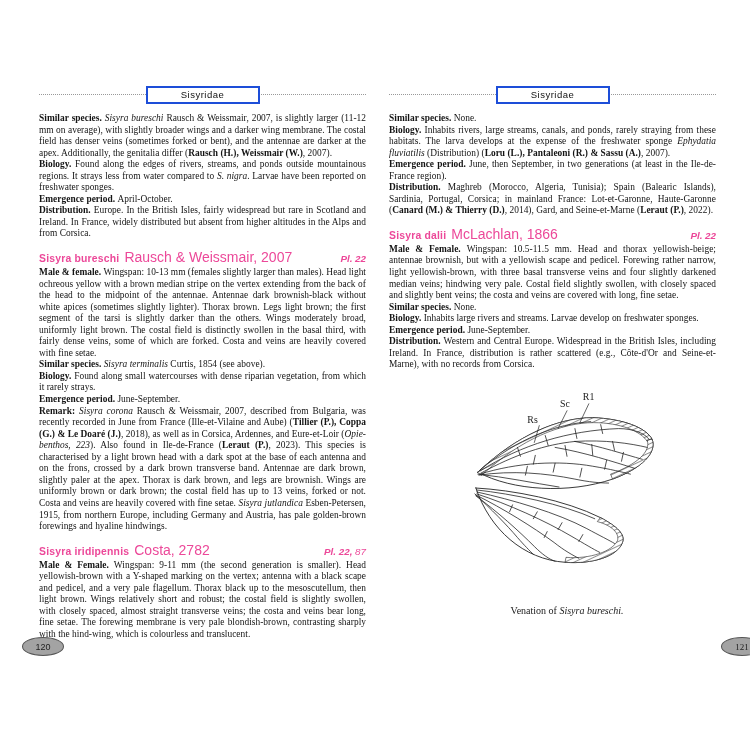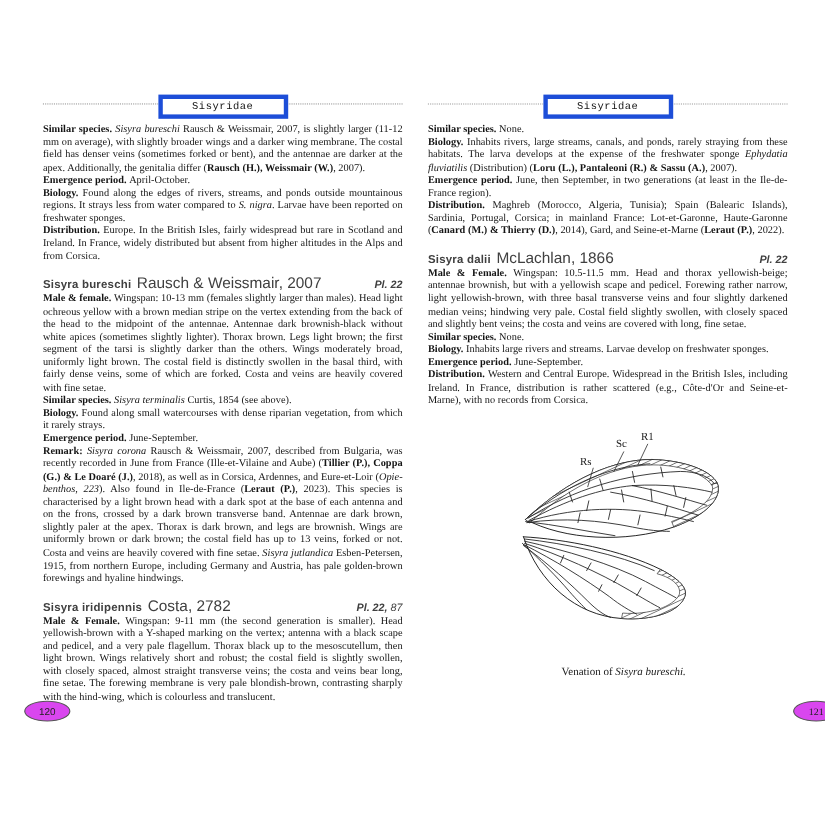--- a/index.html
+++ b/index.html
@@ -8,63 +8,63 @@
     font-family:"Liberation Serif",serif;color:#141414;
   }
   .page{position:absolute;top:86px;width:327px;}
   .page.left{left:39px;}
   .page.right{left:389px;}
 
   .running-head{position:relative;height:16px;margin-bottom:11px;}
   .rh-line{position:absolute;left:0;right:0;top:8px;border-top:1px dotted #999;}
   .rh-box{
     position:relative;margin:0 auto;width:110px;height:14px;line-height:14px;
-    background:#fff;border:4px solid #1d4ed8;text-align:center;
-    font-family:Liberation Mono, monospace;font-size:9.5px;letter-spacing:.5px;color:#111;
+    background:#fff;border:2px solid #1d4ed8;text-align:center;
+    font-family:Liberation Sans, sans-serif;font-size:9.5px;letter-spacing:.5px;color:#111;
   }
 
   .para{margin:0;text-align:justify;font-size:9.4px;line-height:11.55px;letter-spacing:.03px;}
   .b{font-weight:bold;}
   .i{font-style:italic;}
 
   .species-row{
     display:flex;align-items:baseline;margin:9px 0 2px;
-    font-family:"Liberation Sans",sans-serif;color:#404040;
+    font-family:"Liberation Sans",sans-serif;color:#ec4899;
   }
   .sp-name{font-weight:700;font-size:10.4px;letter-spacing:.2px;}
   .sp-author{font-size:14px;margin-left:5px;}
   .sp-plate{margin-left:auto;font-size:9.8px;font-style:italic;}
 
   .figure{margin-top:14px;margin-left:28px;width:300px;text-align:center;}
   .fig-caption{margin:8px 0 0;font-size:10px;text-align:center;color:#1a1a1a;}
 
   .page-num{
     position:absolute;top:637px;width:40px;height:17px;border:1px solid #555;
     border-radius:50%;display:flex;align-items:center;justify-content:center;
-    font-family:"Liberation Sans",sans-serif;font-size:9px;color:#222;background:#d946ef;
+    font-family:"Liberation Sans",sans-serif;font-size:9px;color:#222;background:#a3a3a3;
   }
   #pn-left{left:22px;}
   #pn-right{left:721px;font-family:Liberation Serif, serif;}
 
   svg text{font-family:"Liberation Serif",serif;font-size:10px;fill:#222;}
 </style>
 </head>
 <body>
 
 <div>
 
   <div class="page left">
     <div class="running-head">
       <div class="rh-line"></div>
       <div class="rh-box">Sisyridae</div>
     </div>
     <div class="blocks">
         <p class="para"><span class="b">Similar species. </span><span class="i">Sisyra bureschi</span><span> Rausch &amp; Weissmair, 2007, is slightly larger (11-12 mm on average), with slightly broader wings and a darker wing membrane. The costal field has denser veins (sometimes forked or bent), and the antennae are darker at the apex. Additionally, the genitalia differ (</span><span class="b">Rausch (H.), Weissmair (W.)</span><span>, 2007).</span></p>
+        <p class="para"><span class="b">Biology. </span><span>Found along the edges of rivers, streams, and ponds outside mountainous regions. It strays less from water compared to </span><span class="i">S. nigra</span><span>. Larvae have been reported on freshwater sponges.</span></p>
         <p class="para"><span class="b">Emergence period. </span><span>April-October.</span></p>
-        <p class="para"><span class="b">Biology. </span><span>Found along the edges of rivers, streams, and ponds outside mountainous regions. It strays less from water compared to </span><span class="i">S. nigra</span><span>. Larvae have been reported on freshwater sponges.</span></p>
         <p class="para"><span class="b">Distribution. </span><span>Europe. In the British Isles, fairly widespread but rare in Scotland and Ireland. In France, widely distributed but absent from higher altitudes in the Alps and from Corsica.</span></p>
         <div class="species-row">
           <span class="sp-name">Sisyra bureschi</span>
           <span class="sp-author">Rausch &amp; Weissmair, 2007</span>
           <span class="sp-plate"><span class="b">Pl. 22</span></span>
         </div>
         <p class="para"><span class="b">Male &amp; female. </span><span>Wingspan: 10-13 mm (females slightly larger than males). Head light ochreous yellow with a brown median stripe on the vertex extending from the back of the head to the midpoint of the antennae. Antennae dark brownish-black without white apices (sometimes slightly lighter). Thorax brown. Legs light brown; the first segment of the tarsi is slightly darker than the others. Wings moderately broad, uniformly light brown. The costal field is distinctly swollen in the basal third, with fairly dense veins, some of which are forked. Costa and veins are heavily covered with fine setae.</span></p>
         <p class="para"><span class="b">Similar species. </span><span class="i">Sisyra terminalis</span><span> Curtis, 1854 (see above).</span></p>
         <p class="para"><span class="b">Biology. </span><span>Found along small watercourses with dense riparian vegetation, from which it rarely strays.</span></p>
         <p class="para"><span class="b">Emergence period. </span><span>June-September.</span></p>

